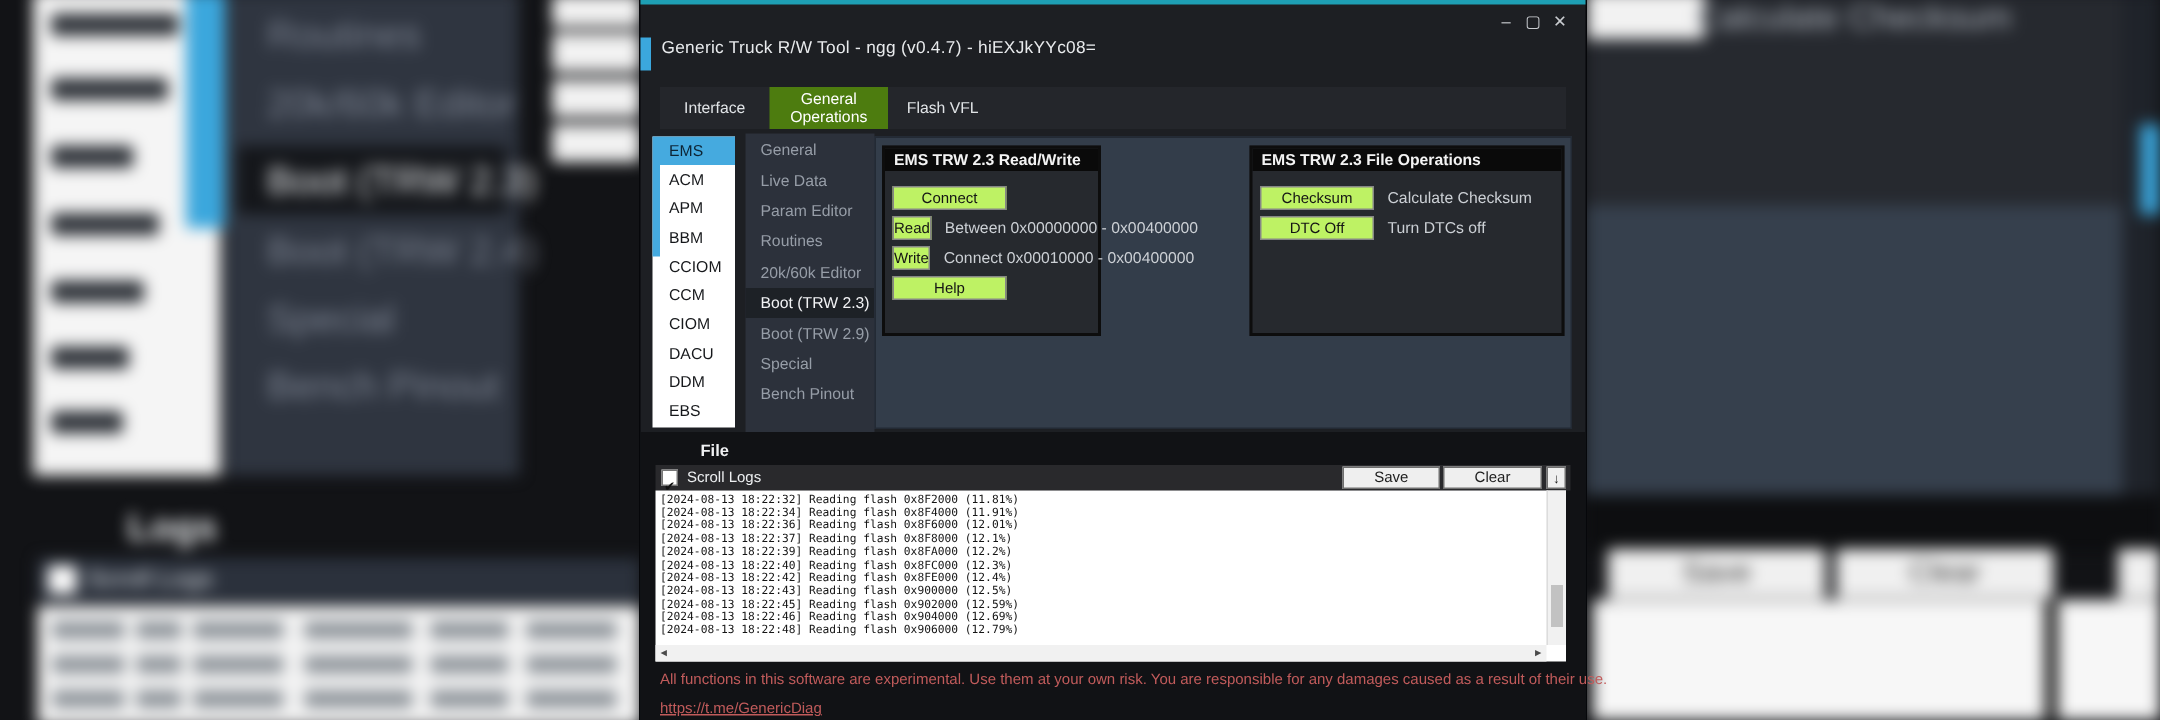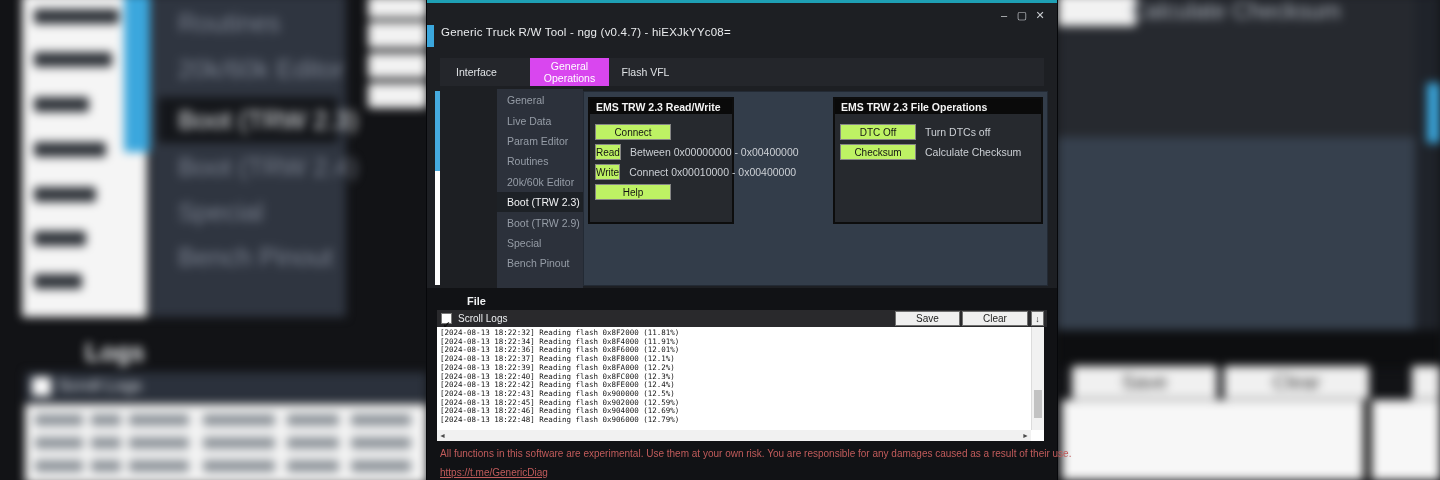--- a/index.html
+++ b/index.html
@@ -49,21 +49,21 @@
   }
   .titlebar { position:relative; height:52px; }
   .app-icon { position:absolute; left:0; top:22px; width:7px; height:22px; background:#3ba7dd; }
   .win-title { position:absolute; left:14px; top:23px; font-size:11.5px; color:#e9ebed; letter-spacing:.2px; white-space:nowrap; }
   .win-controls { position:absolute; right:8px; top:5px; display:flex; }
   .win-btn { width:18px; height:16px; text-align:center; line-height:15px; font-size:11px; color:#c9ccd0; }
 
   .tabstrip { display:flex; margin:3px 13px 0; height:28px; background:#24262b; }
   .tab { min-width:73px; padding:0 6px; display:flex; align-items:center; justify-content:center;
          text-align:center; font-size:10.5px; color:#e0e3e6; line-height:1.15; }
-  .tab.active { background:#d946ef; color:#ffffff; min-width:79px; max-width:79px;margin-left:17px; }
+  .tab.active { background:#4d7c0f; color:#ffffff; min-width:79px; max-width:79px; }
 
   .content { position:absolute; left:0; top:86px; width:630px; height:199px; }
   .module-scrollbar { position:absolute; left:8px; top:2px; width:5px; height:194px; background:#ffffff; }
   .module-thumb { position:absolute; left:0; top:0; width:5px; height:80px; background:#45aadf; }
   .module-list { position:absolute; left:13px; top:2px; width:50px; height:194px; background:#ffffff; list-style:none; }
   .module-item { height:19.3px; display:flex; align-items:center; padding-left:6px;
                  font-size:10.5px; color:#16181b; }
   .module-item.active { background:#45aadf; color:#0d2434; }
 
   .ops-menu { position:absolute; left:70px; top:0; width:86px; height:199px; background:#2c313b; list-style:none; padding-top:1px; }
@@ -197,20 +197,32 @@
     <div class="tabstrip">
       <div class="tab">Interface</div>
       <div class="tab active">General Operations</div>
       <div class="tab">Flash VFL</div>
     </div>
 
     <div class="content">
       <div class="module-scrollbar">
         <div class="module-thumb"></div>
       </div>
+      <ul class="module-list">
+          <li class="module-item active">EMS</li>
+          <li class="module-item">ACM</li>
+          <li class="module-item">APM</li>
+          <li class="module-item">BBM</li>
+          <li class="module-item">CCIOM</li>
+          <li class="module-item">CCM</li>
+          <li class="module-item">CIOM</li>
+          <li class="module-item">DACU</li>
+          <li class="module-item">DDM</li>
+          <li class="module-item">EBS</li>
+        </ul>
 
       <ul class="ops-menu">
           <li class="ops-item">General</li>
           <li class="ops-item">Live Data</li>
           <li class="ops-item">Param Editor</li>
           <li class="ops-item">Routines</li>
           <li class="ops-item">20k/60k Editor</li>
           <li class="ops-item active">Boot (TRW 2.3)</li>
           <li class="ops-item">Boot (TRW 2.9)</li>
           <li class="ops-item">Special</li>
@@ -235,26 +247,26 @@
             <div class="gb-row">
               <button class="btn">Help</button>
             </div>
           </div>
         </div>
 
         <div class="groupbox gb-file">
           <div class="gb-title">EMS TRW 2.3 File Operations</div>
           <div class="gb-body">
             <div class="gb-row">
+              <button class="btn">Checksum</button>
+              <span class="op-label">Calculate Checksum</span>
+            </div>
+            <div class="gb-row">
               <button class="btn">DTC Off</button>
               <span class="op-label">Turn DTCs off</span>
-            </div>
-            <div class="gb-row">
-              <button class="btn">Checksum</button>
-              <span class="op-label">Calculate Checksum</span>
             </div>
           </div>
         </div>
       </div>
     </div>
 
     <div class="logs">
       <div class="logs-title">File</div>
       <div class="logs-toolbar">
         <span class="checkbox"><span class="check-icon">✔</span></span>

